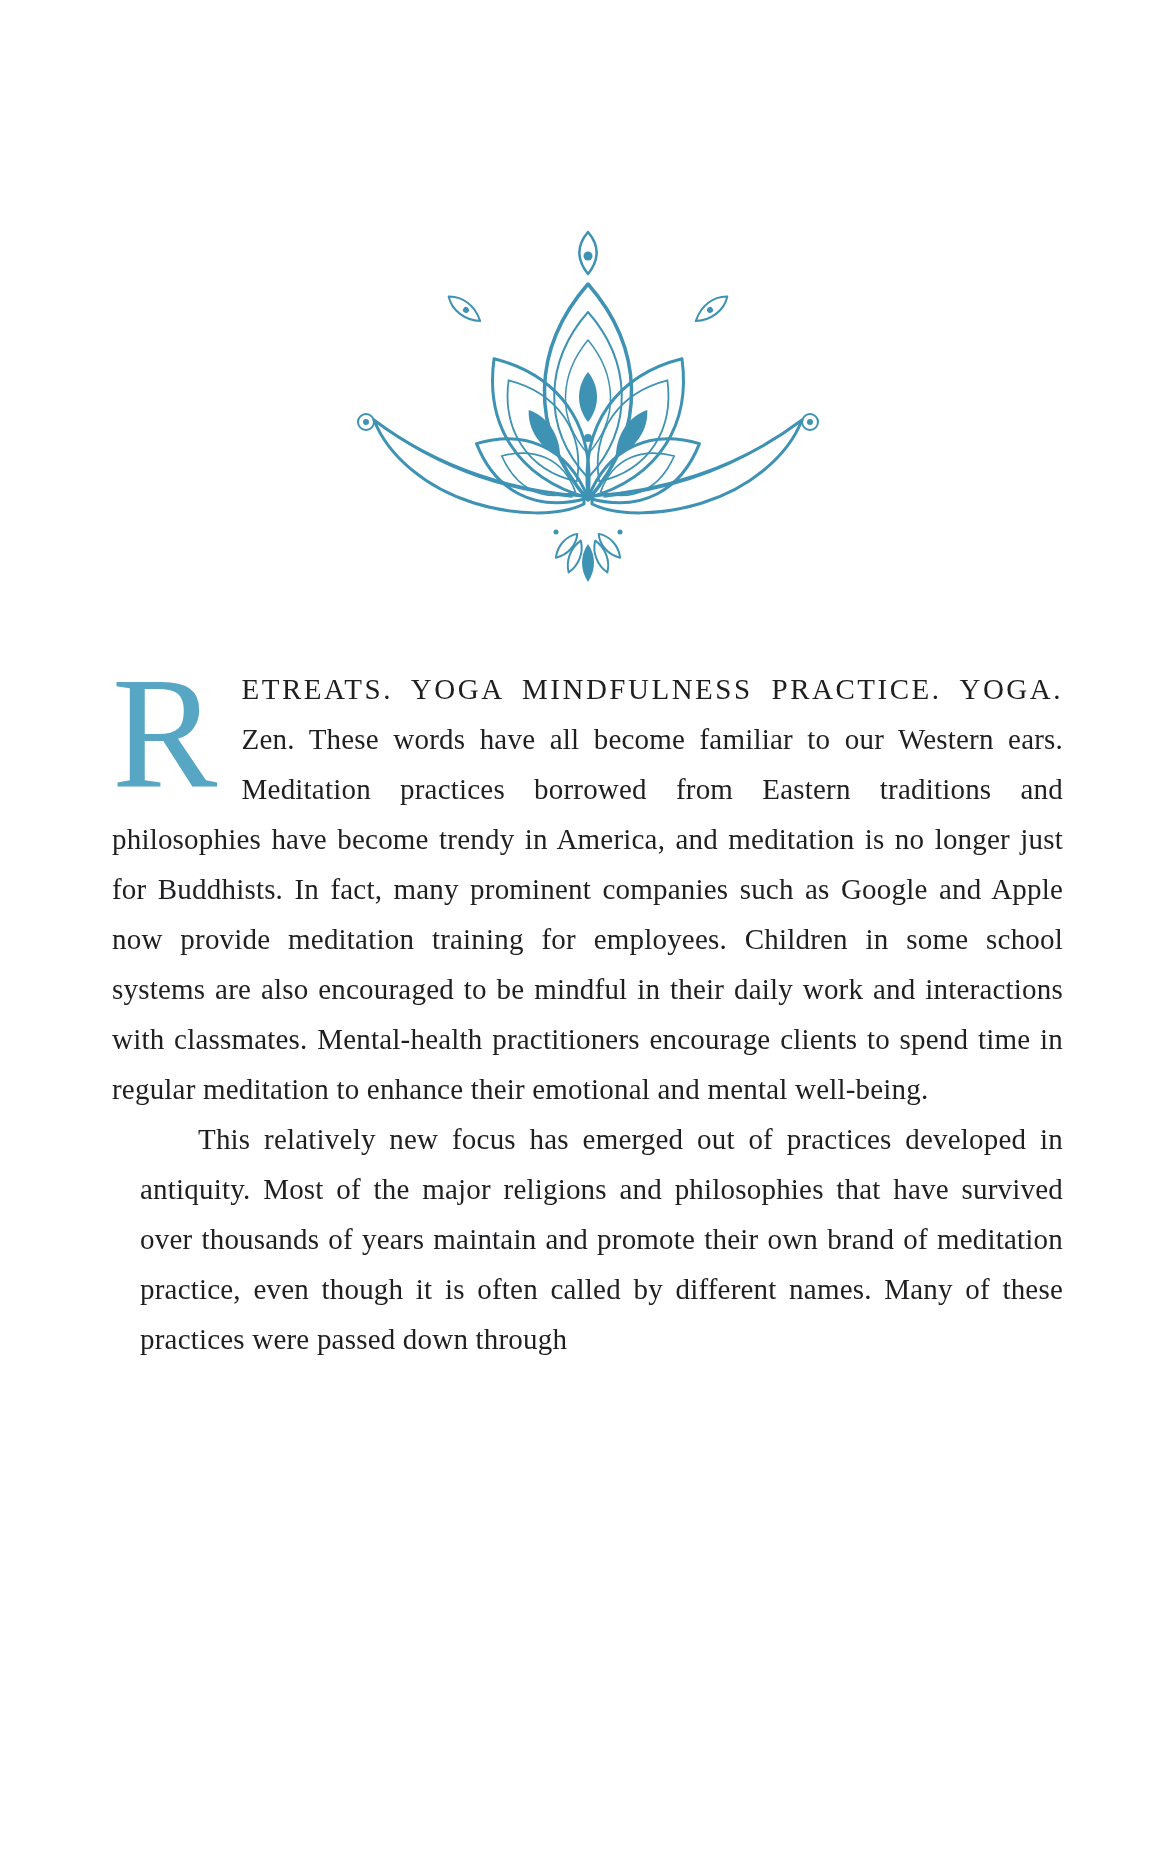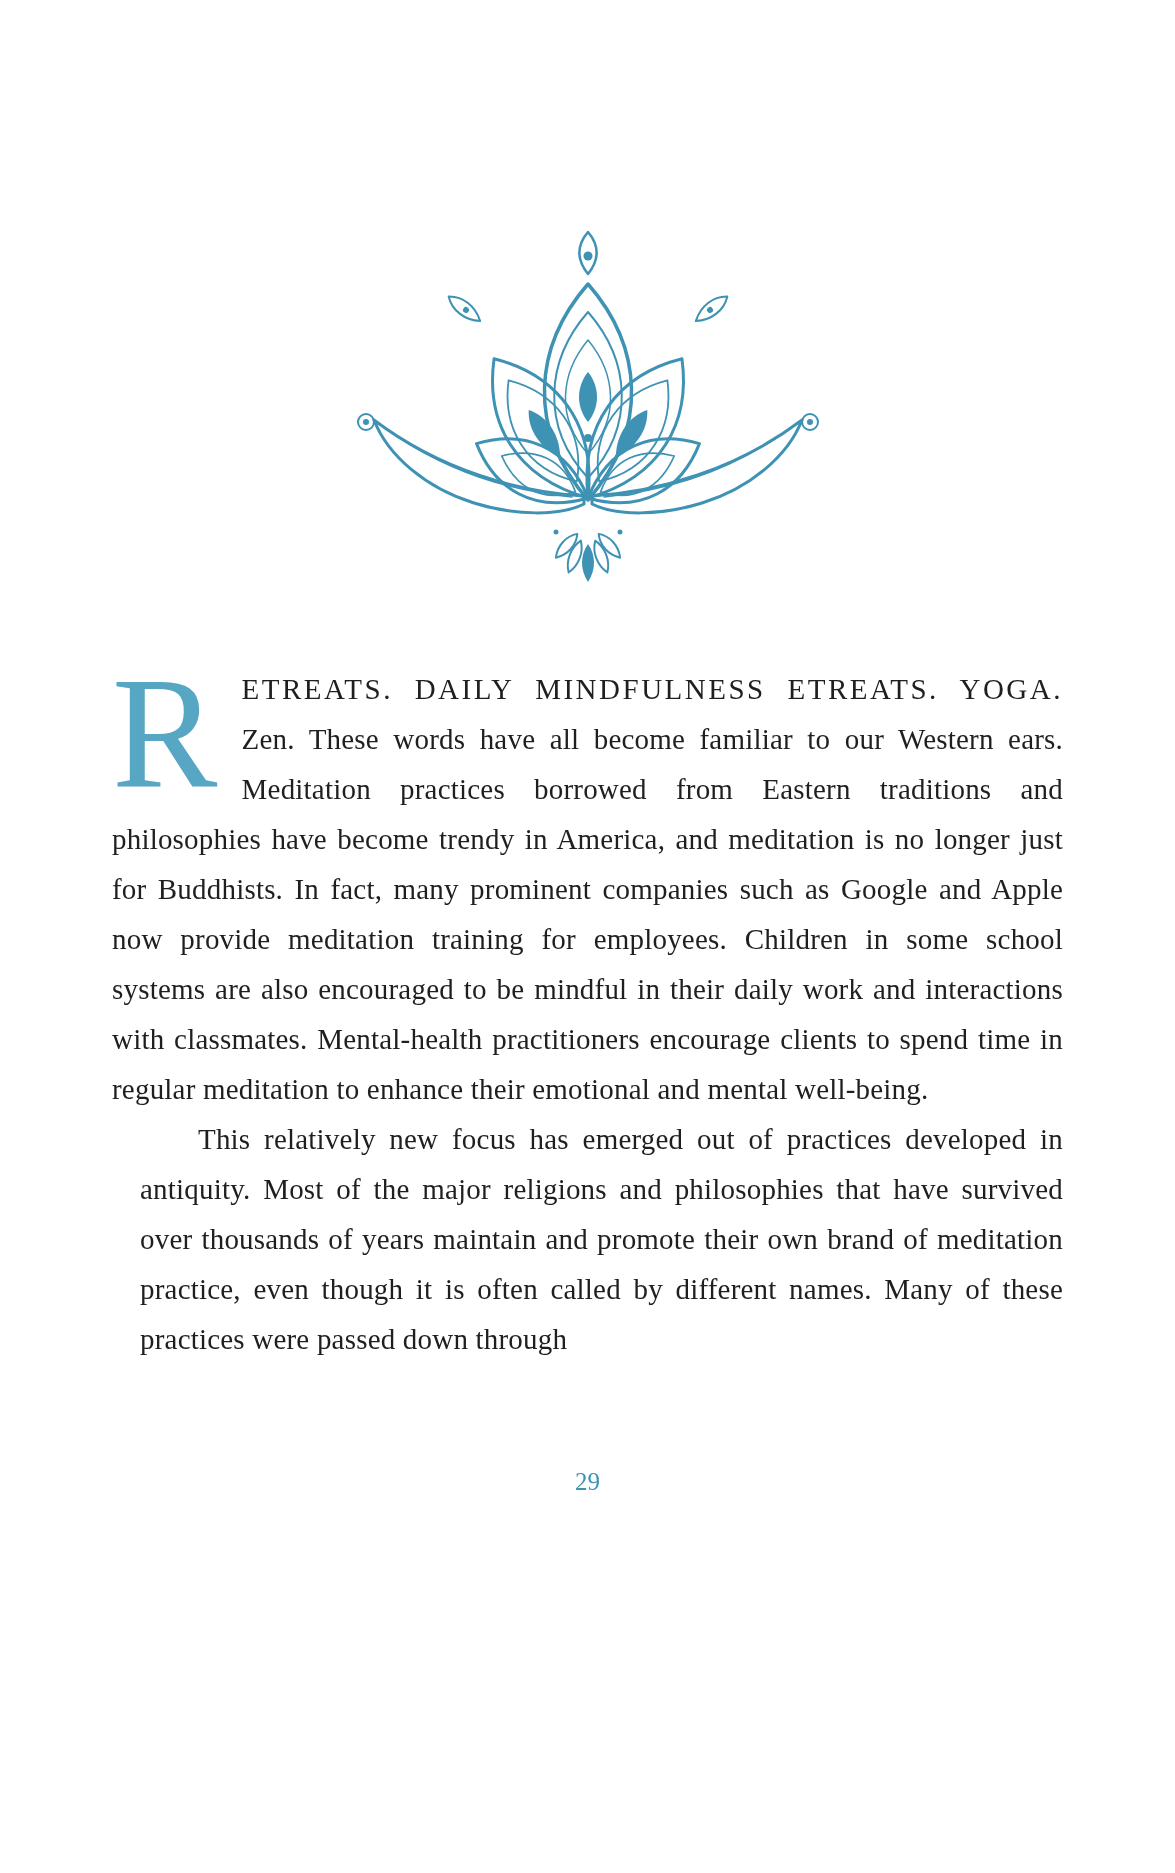--- a/index.html
+++ b/index.html
@@ -133,21 +133,20 @@
           </g>
         <circle cx="228" cy="306" r="2.5" fill="currentColor" stroke="none"></circle>
         <circle cx="292" cy="306" r="2.5" fill="currentColor" stroke="none"></circle>
       </g>
     </svg>
   </div>
 
   <div class="content">
     <p class="para">
       <span class="dropcap">R</span>
-      <span class="lede-caps">ETREATS. DAILY MINDFULNESS ETREATS. YOGA.</span>
+      <span class="lede-caps">ETREATS. YOGA MINDFULNESS PRACTICE. YOGA.</span>
       <span class="para-text">Zen. These words have all become familiar to our Western ears. Meditation practices borrowed from Eastern traditions and philosophies have become trendy in America, and meditation is no longer just for Buddhists. In fact, many prominent companies such as Google and Apple now provide meditation training for employees. Children in some school systems are also encouraged to be mindful in their daily work and interactions with classmates. Mental-health practitioners encourage clients to spend time in regular meditation to enhance their emotional and mental well-being.</span>
     </p>
     <p class="para indent">This relatively new focus has emerged out of practices developed in antiquity. Most of the major religions and philosophies that have survived over thousands of years maintain and promote their own brand of meditation practice, even though it is often called by different names. Many of these practices were passed down through</p>
   </div>
 
-  <div class="folio">29</div>
 
 </div>
 
 </body></html>

